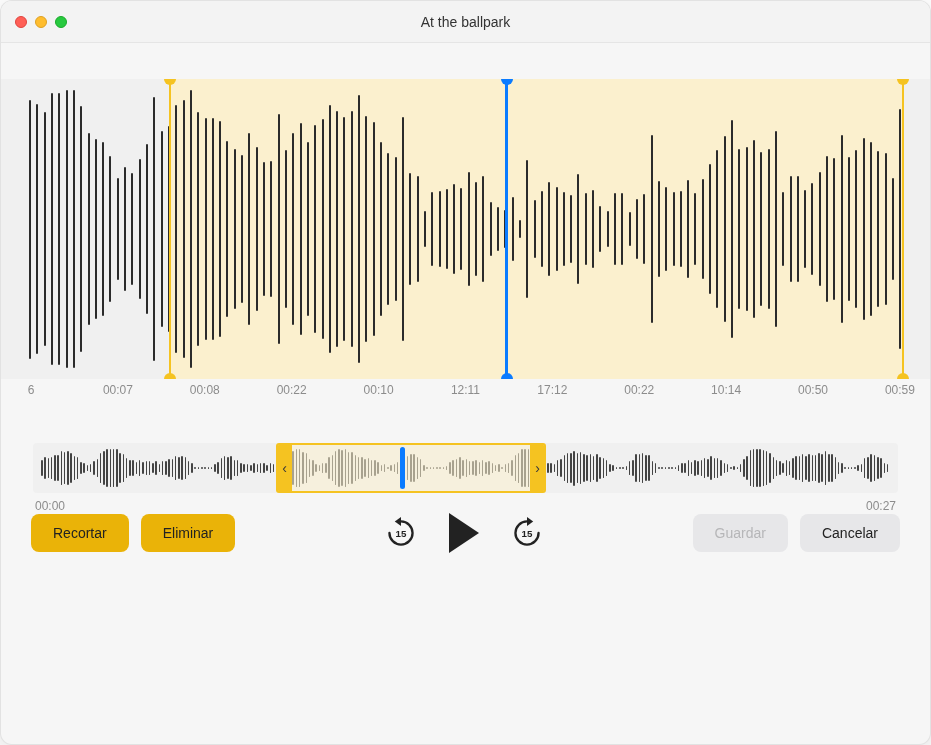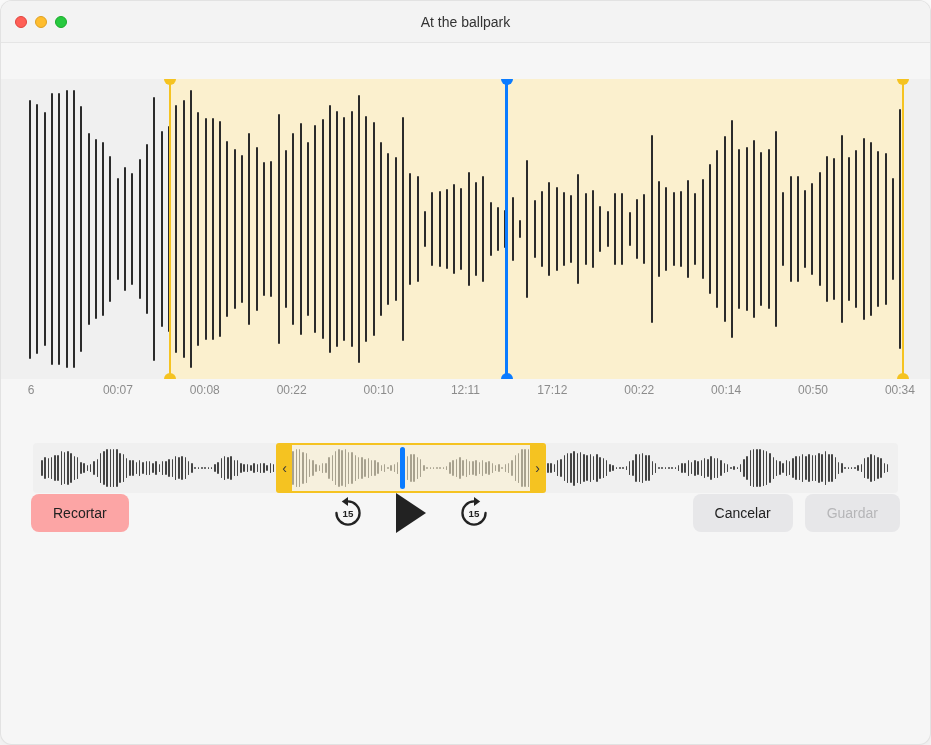--- a/index.html
+++ b/index.html
@@ -200,21 +200,21 @@
   .btn-group { display: flex; gap: 12px; align-items: center; }
   .btn {
     height: 38px;
     padding: 0 22px;
     border-radius: 8px;
     border: none;
     font-size: 14px;
     font-weight: 500;
     cursor: pointer;
   }
-  .btn.yellow { background: #fca5a5; color: #222; }
+  .btn.yellow { background: #eab308; color: #222; }
   .btn.gray { background: #e7e7e9; color: #222; }
   .btn.disabled { background: #e7e7e9; color: #b6b6b8; cursor: default; }
 
   .playback {
     display: flex;
     align-items: center;
     gap: 32px;
   }
   .icon-btn {
     background: none;
@@ -389,23 +389,23 @@
 
     <div class="main-ticks" id="main-ticks">
         <span>6</span>
         <span>00:07</span>
         <span>00:08</span>
         <span>00:22</span>
         <span>00:10</span>
         <span>12:11</span>
         <span>17:12</span>
         <span>00:22</span>
-        <span>00:14</span>
+        <span>10:14</span>
         <span>00:50</span>
-        <span>00:34</span>
+        <span>00:59</span>
       </div>
 
     <div class="overview-wrap">
       <div class="overview-wave" id="ov-wave">
           <div class="obar" style="height: 44%;"></div>
           <div class="obar" style="height: 56.6406%;"></div>
           <div class="obar" style="height: 53.7174%;"></div>
           <div class="obar" style="height: 58.1953%;"></div>
           <div class="obar" style="height: 70.5375%;"></div>
           <div class="obar" style="height: 68.4311%;"></div>
@@ -663,25 +663,30 @@
           <div class="obar" style="height: 52.3217%;"></div>
           <div class="obar" style="height: 24.7093%;"></div>
           <div class="obar" style="height: 20.0617%;"></div>
         </div>
       <div class="ov-sel" id="ov-sel" style="left: 243.481px; width: 269.111px;">
         <div class="ov-handle left">‹</div>
         <div class="ov-handle right">›</div>
       </div>
       <div class="ov-play" id="ov-play" style="left: 366.504px;"></div>
     </div>
+    <div class="overview-labels">
+      <span>00:00</span>
+      <span>00:27</span>
+    </div>
 
 
     <div class="bottom-bar">
       <div class="btn-group">
         <button class="btn yellow">Recortar</button>
+        <button class="btn yellow">Eliminar</button>
       </div>
 
       <div class="playback">
         <button class="icon-btn">
           <svg class="skip-svg" viewBox="0 0 36 36">
             <path d="M18 5 A13 13 0 1 1 5 18" fill="none" stroke="#222" stroke-width="2.6" stroke-linecap="round"></path>
             <polygon points="18,0 18,10 11,5" fill="#222"></polygon>
             <text x="18" y="23" text-anchor="middle" font-size="11" font-weight="600" fill="#222">15</text>
           </svg>
         </button>
@@ -691,19 +696,19 @@
         <button class="icon-btn">
           <svg class="skip-svg" viewBox="0 0 36 36">
             <path d="M18 5 A13 13 0 1 0 31 18" fill="none" stroke="#222" stroke-width="2.6" stroke-linecap="round"></path>
             <polygon points="18,0 18,10 25,5" fill="#222"></polygon>
             <text x="18" y="23" text-anchor="middle" font-size="11" font-weight="600" fill="#222">15</text>
           </svg>
         </button>
       </div>
 
       <div class="btn-group">
+        <button class="btn disabled">Guardar</button>
         <button class="btn gray">Cancelar</button>
-        <button class="btn disabled">Guardar</button>
       </div>
     </div>
 
   </div>
 </div>
 
 </body></html>

